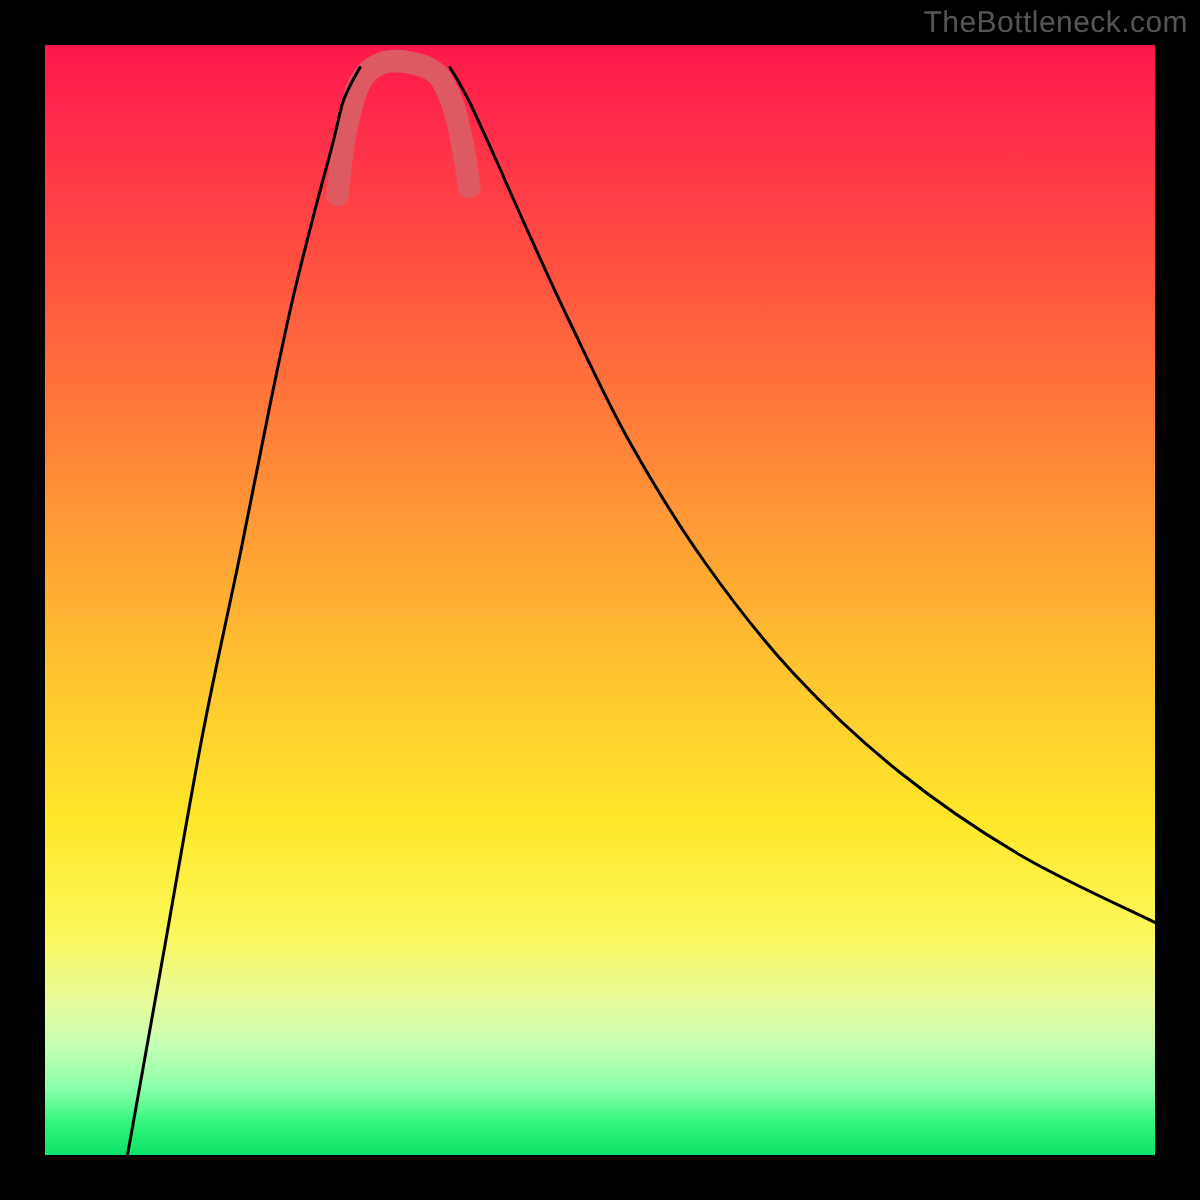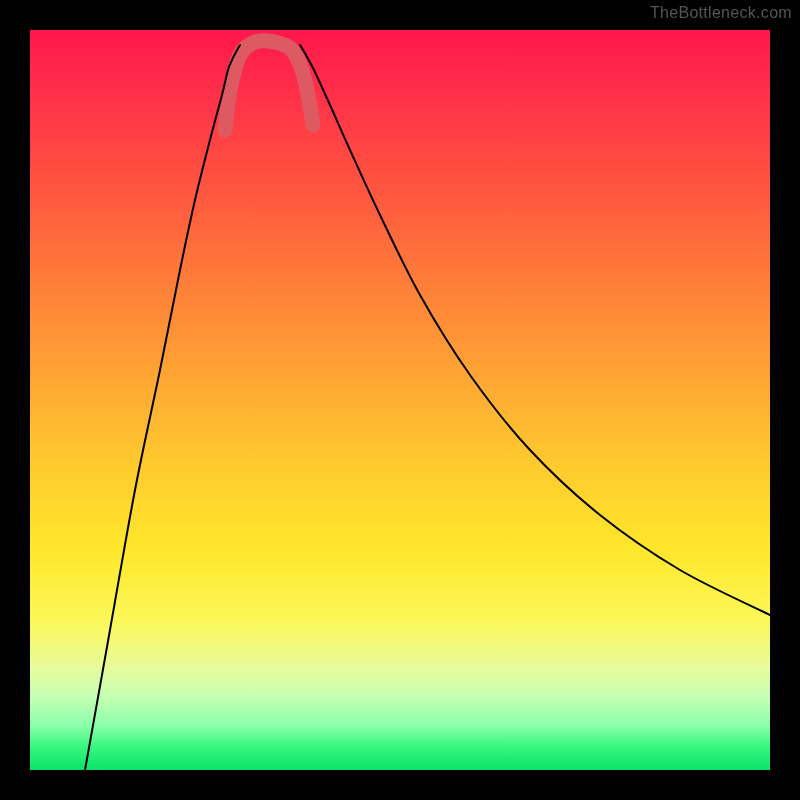--- a/index.html
+++ b/index.html
@@ -38,21 +38,21 @@
       #8bffaa 94%,
       #35f57d 97%,
       #0ce368 100%
     );
   }
   .watermark {
     position: absolute;
     top: 4px;
     right: 8px;
     color: #555;
-    font-size: 16px;
+    font-size: 20px;
     font-weight: 500;
     letter-spacing: 0.3px;
     z-index: 20;
   }
   svg.curves {
     position: absolute;
     left: 0; top: 0;
     width: 100%;
     height: 100%;
     z-index: 10;

